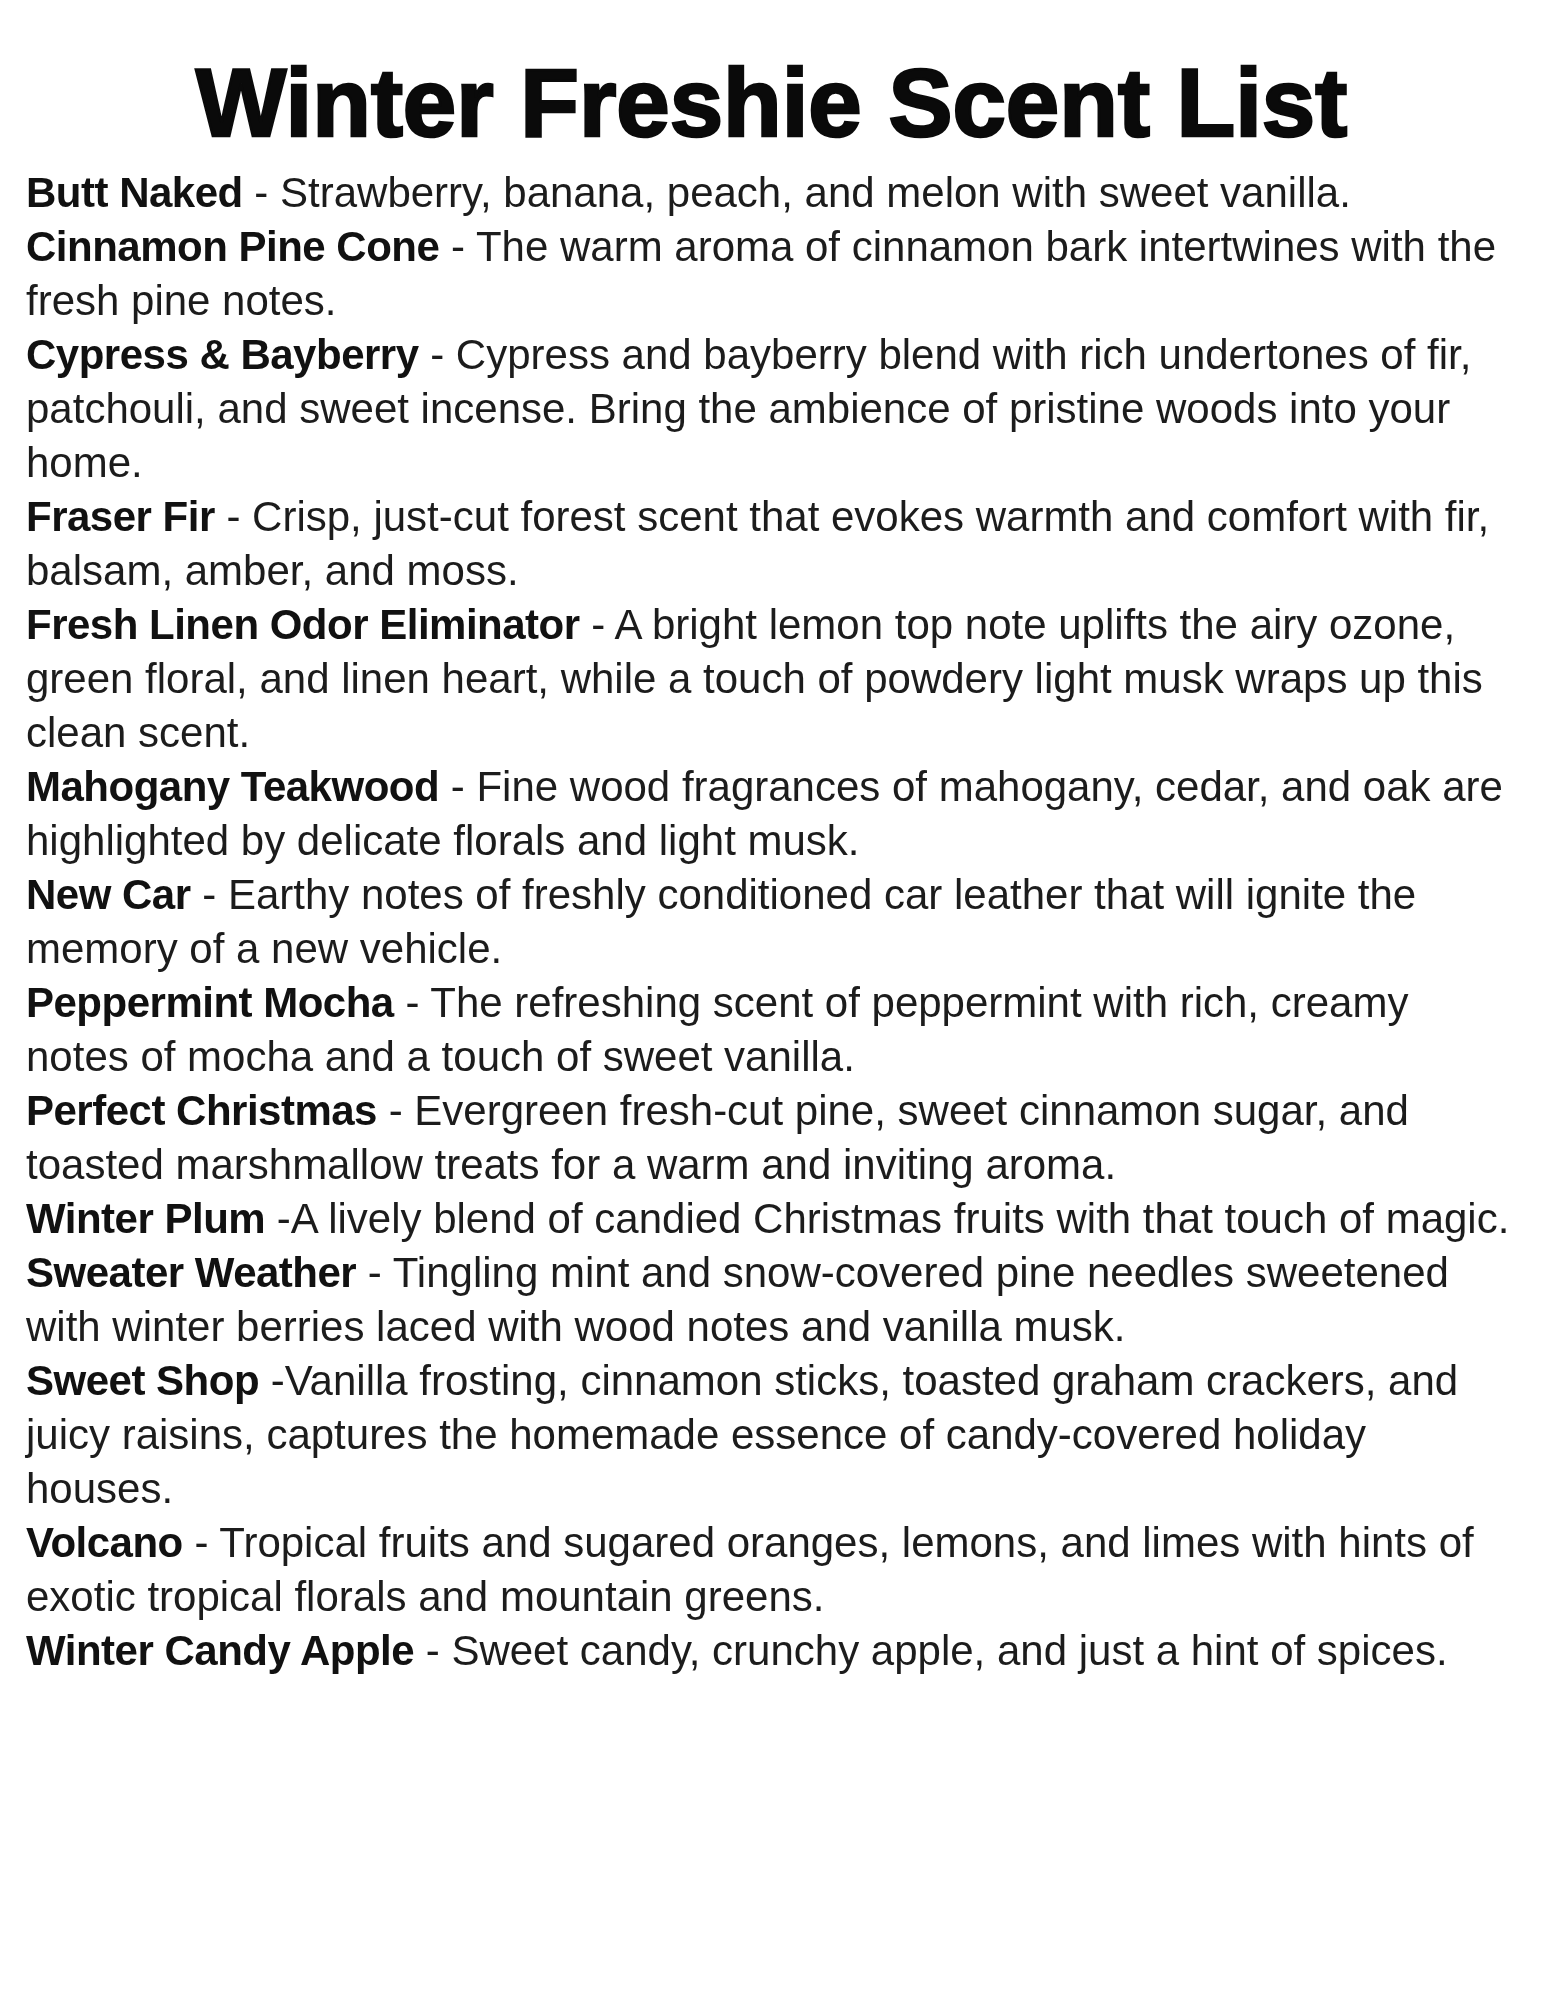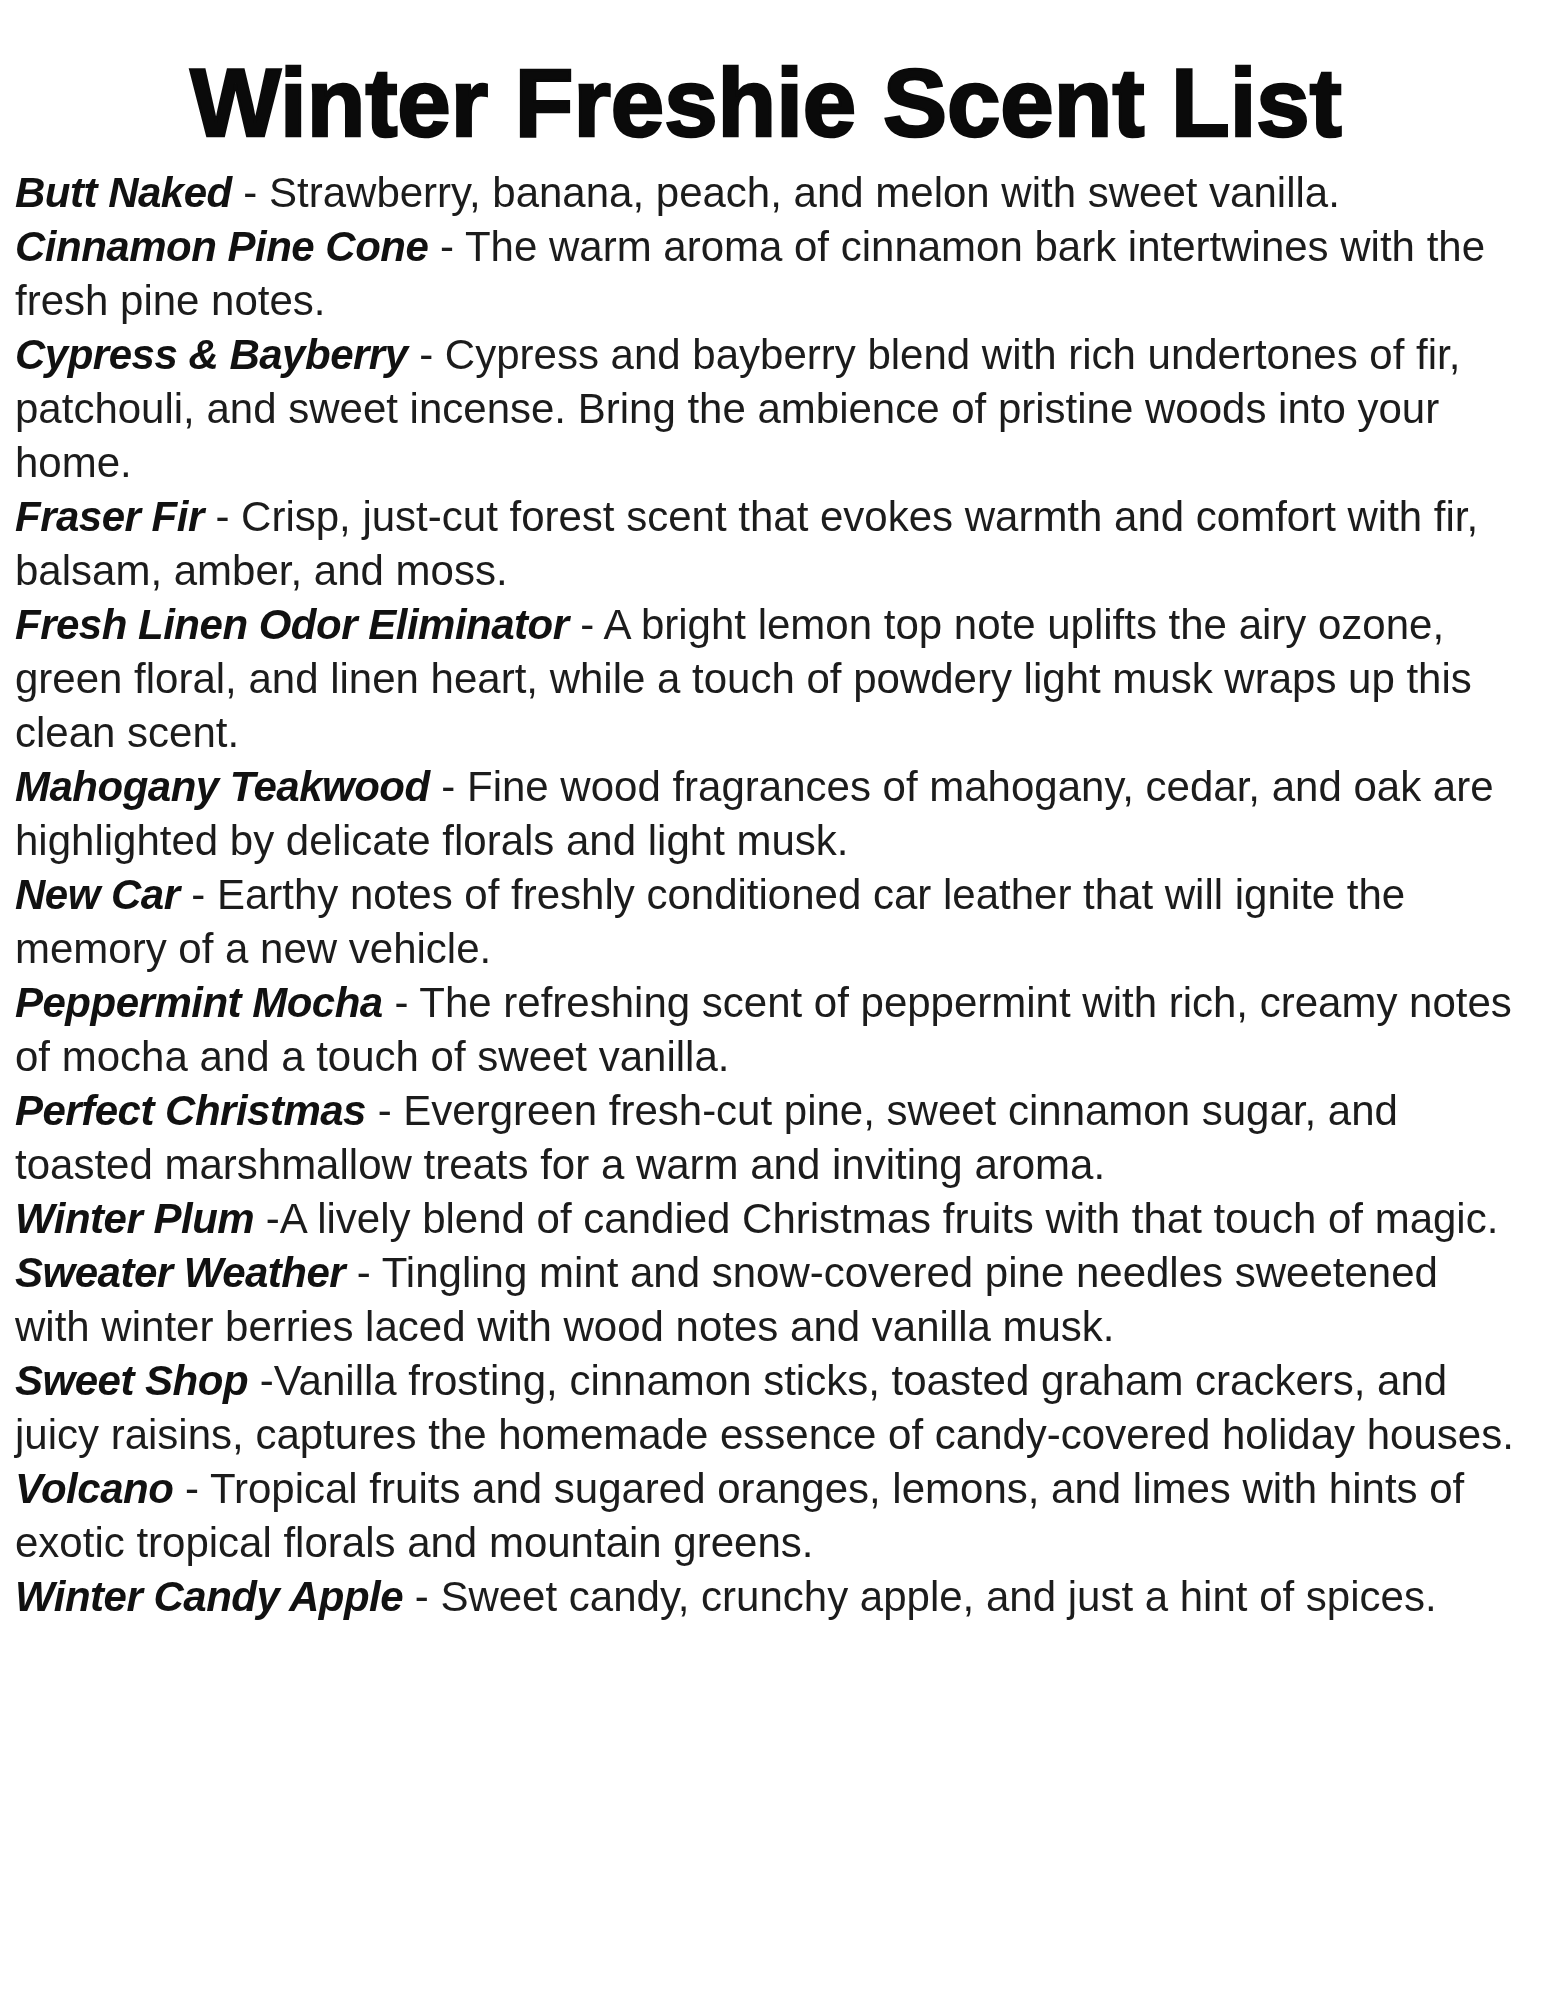--- a/index.html
+++ b/index.html
@@ -9,21 +9,21 @@
   }
   .page {
     position: relative;
     width: 1545px;
     height: 1790px;
     background: #ffffff;
     overflow: hidden;
     font-family: "Liberation Sans", "DejaVu Sans", sans-serif;
     color: #1c1c1c;
     box-sizing: border-box;
-    padding: 50px 28px 0 15px;
+    padding: 50px 28px 0 26px;
   }
   h1.doc-title {
     margin: 0 0 10px 0;
     text-align: center;
     font-size: 96px;
     line-height: 1.1;
     font-weight: bold;
     color: #0a0a0a;
     letter-spacing: 0px;
     -webkit-text-stroke: 2.6px #0a0a0a;
@@ -36,21 +36,20 @@
   }
   .scent-list p.entry {
     margin: 0;
     padding: 0;
     text-align: left;
   }
   .scent-list .nm {
     font-weight: bold;
     color: #111111;
     letter-spacing: -0.5px;
-    font-style: italic;
   }
   .scent-list .desc {
     font-weight: normal;
     text-align: right;
   }
 </style>
 </head>
 <body>
 
 <div class="page">

